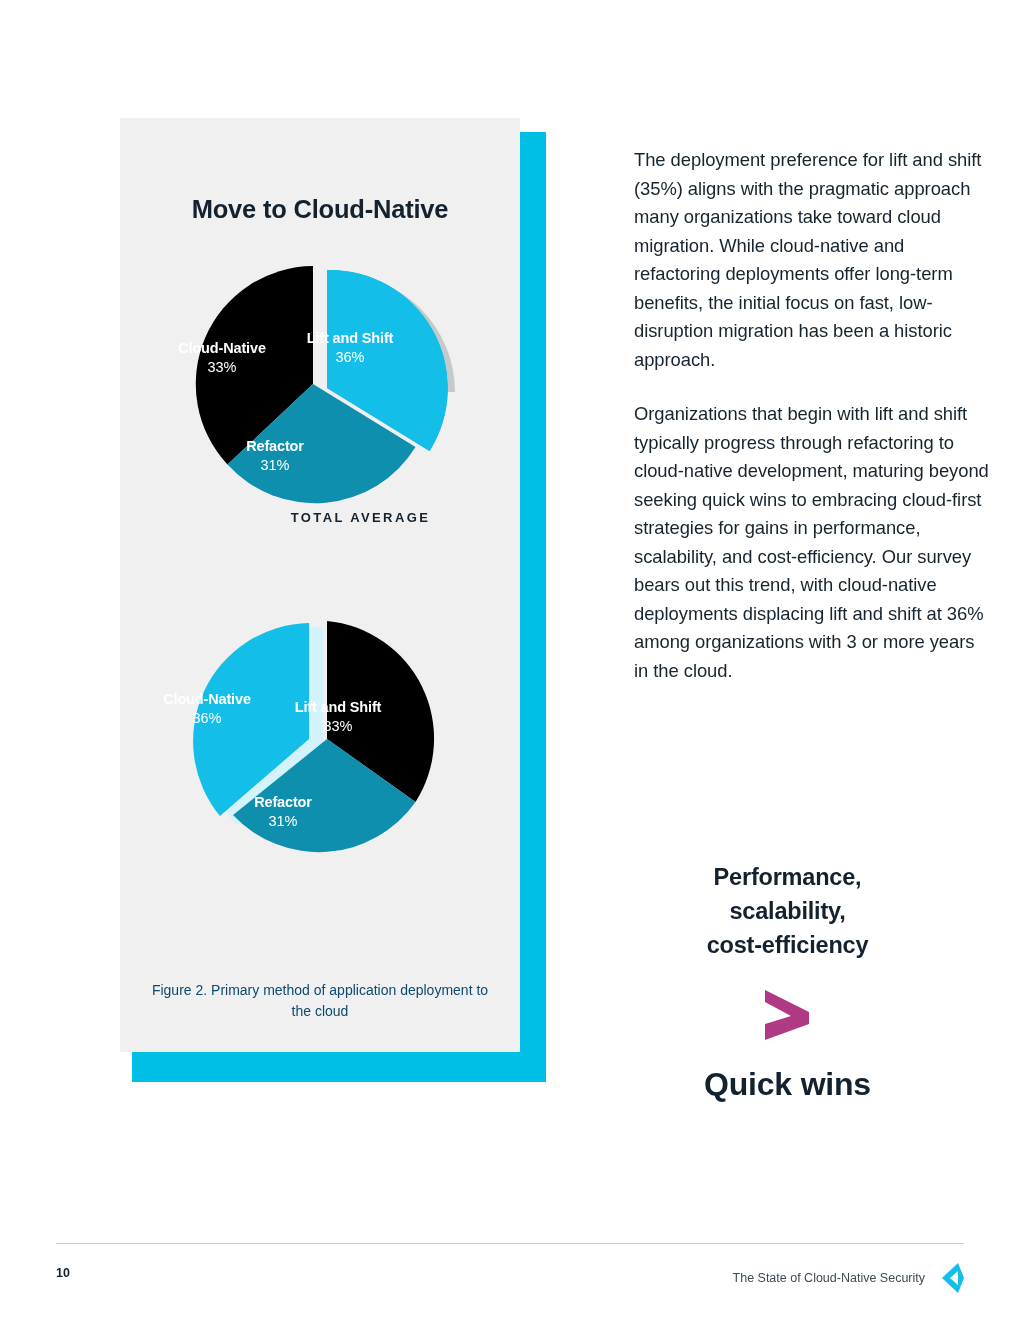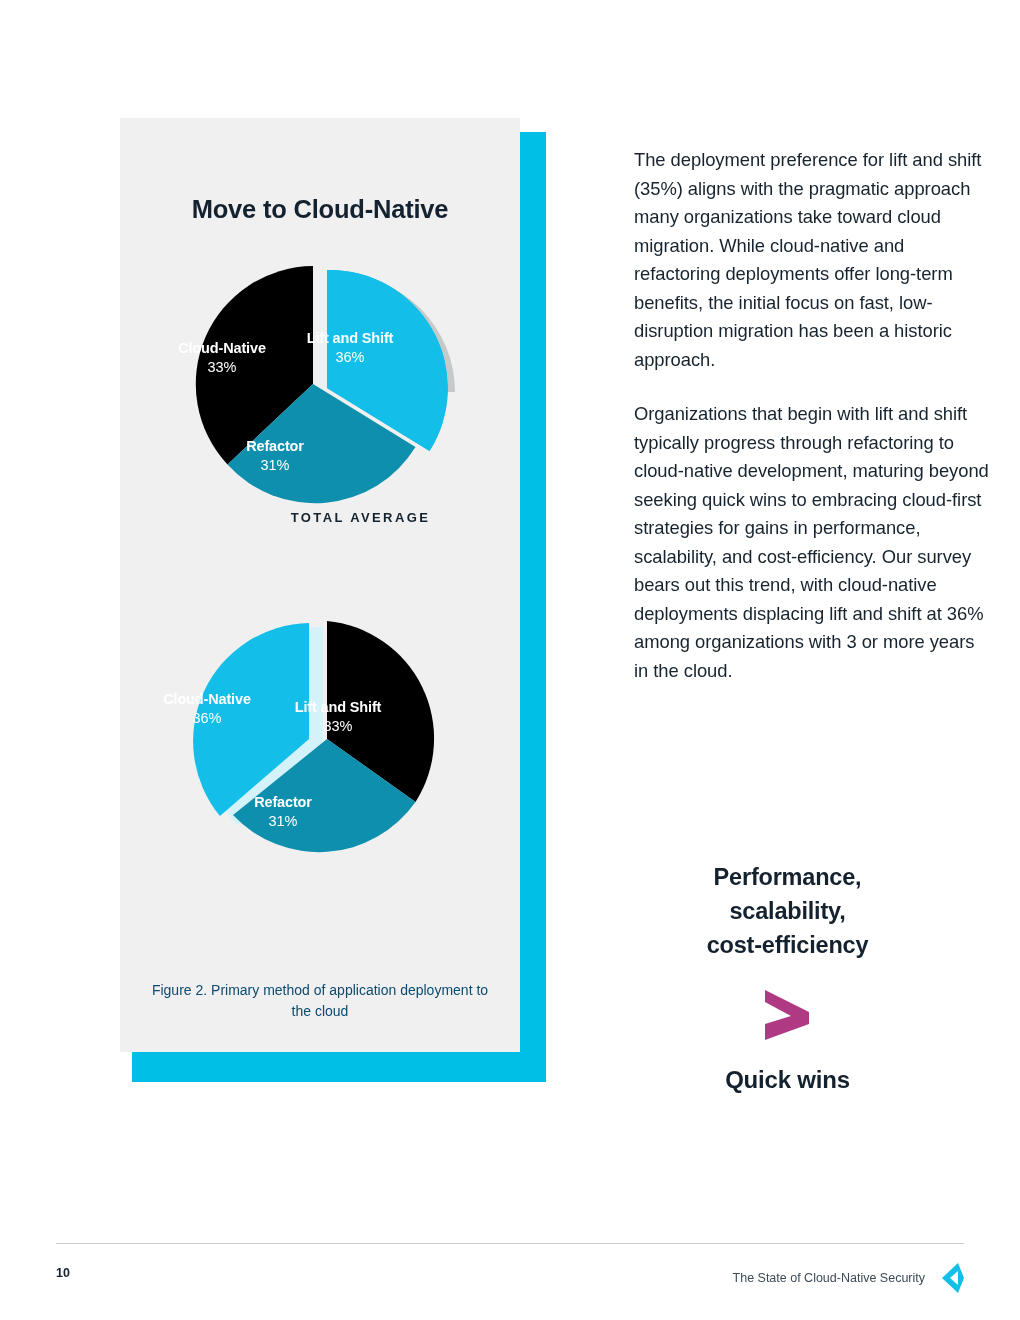--- a/index.html
+++ b/index.html
@@ -143,21 +143,21 @@
     color: #14212e;
     letter-spacing: -0.2px;
     margin-top: 48px;
   }
   #pull-quote-arrow {
     margin: 22px auto 20px auto;
     width: 62px;
     height: 62px;
   }
   #pull-quote-bottom {
-    font-size: 24px;
+    font-size: 32px;
     font-weight: bold;
     color: #14212e;
     letter-spacing: -0.2px;
   }
 
   
   #footer-rule {
     position: absolute;
     left: 56px;
     top: 1243px;

